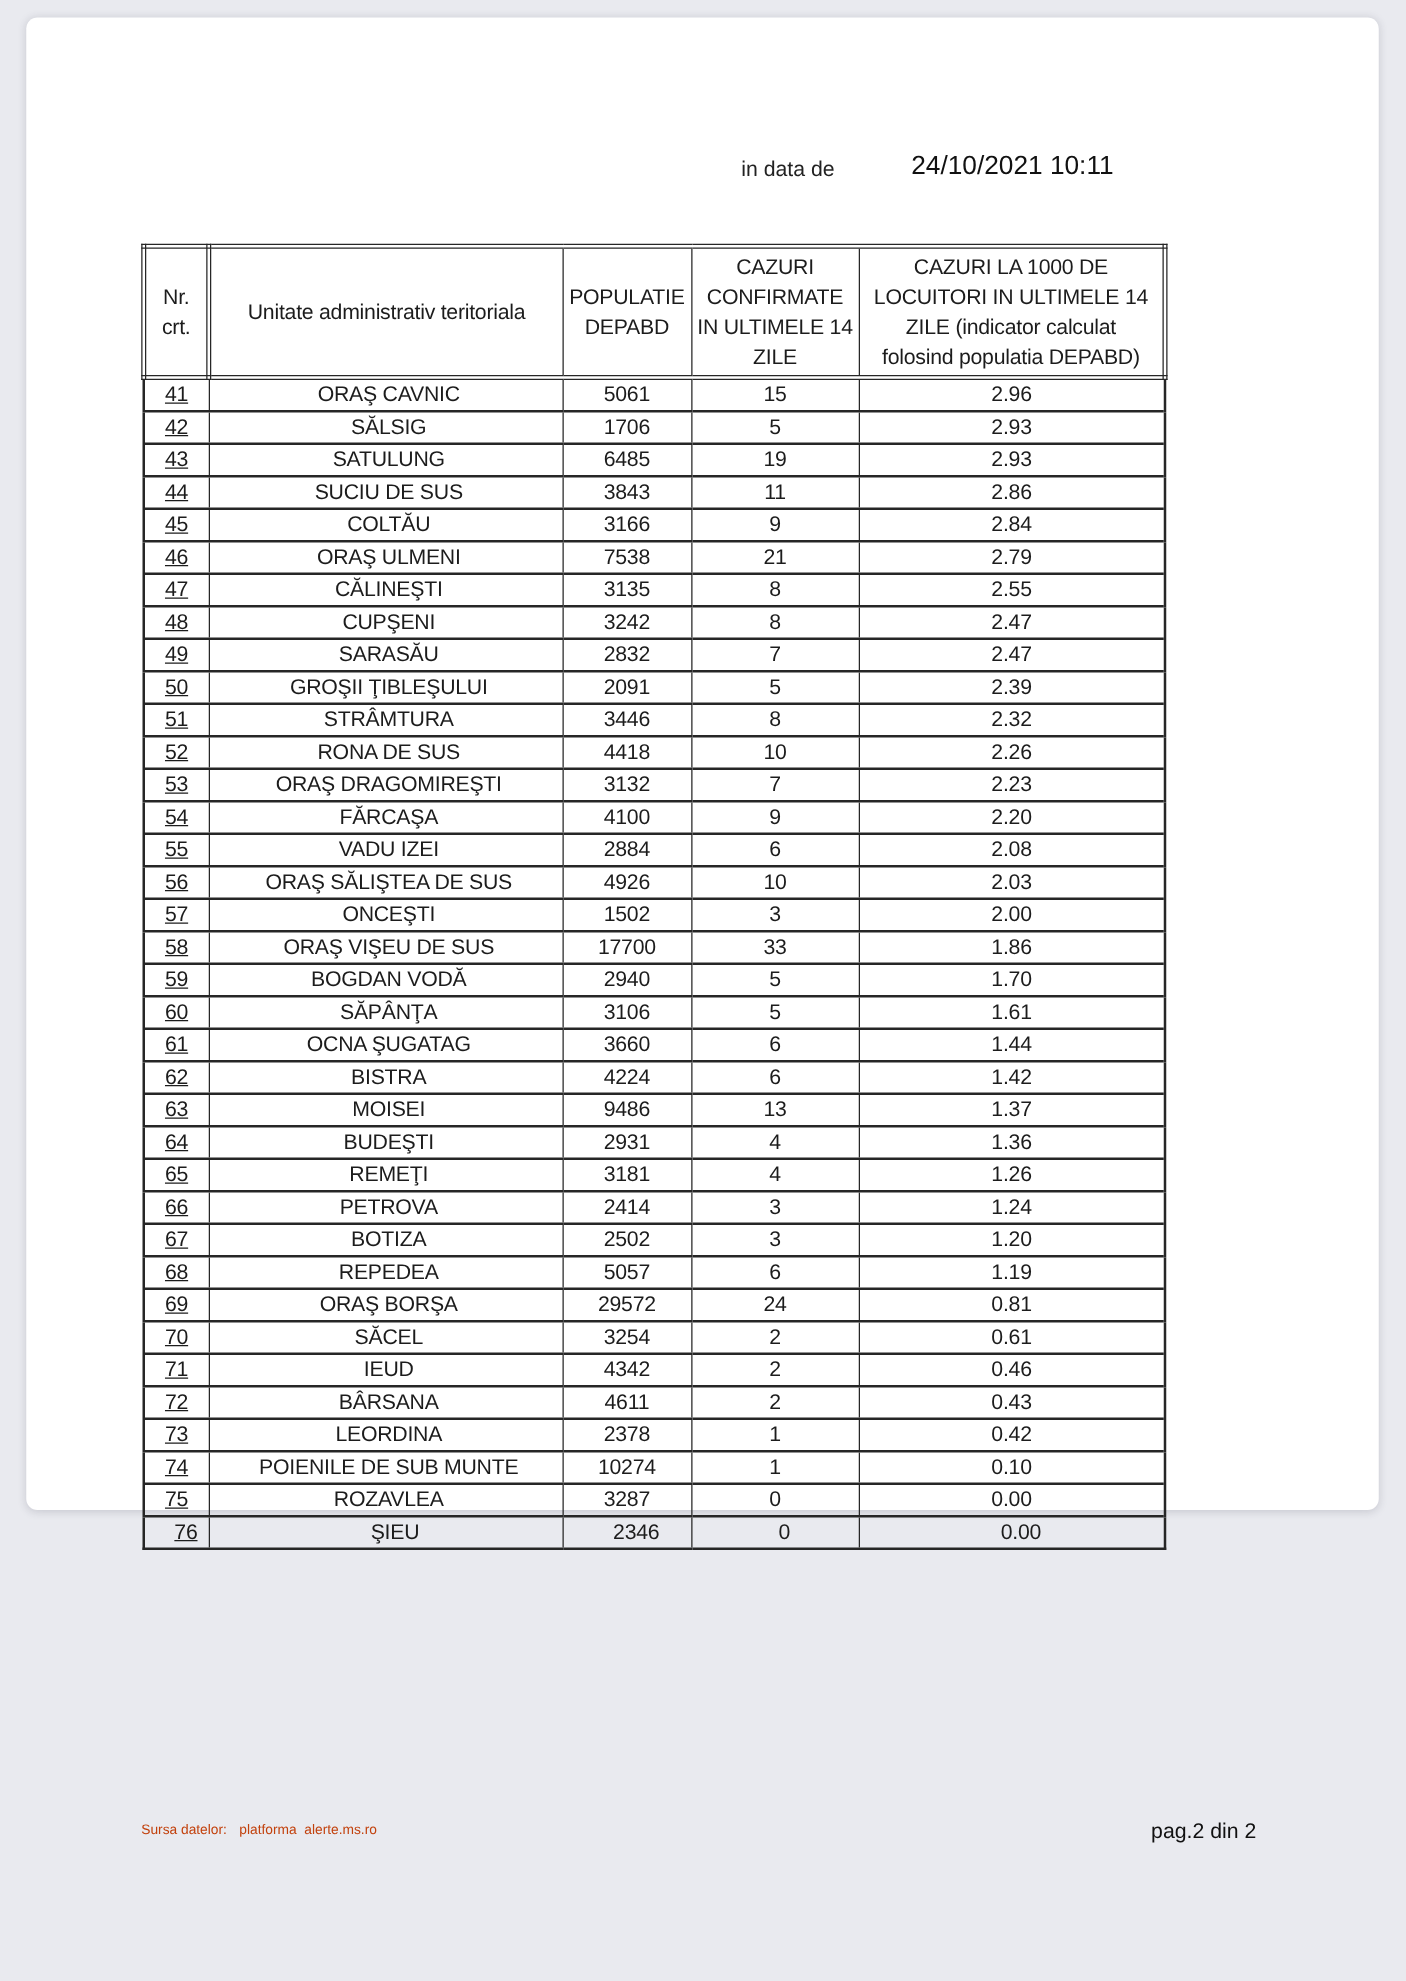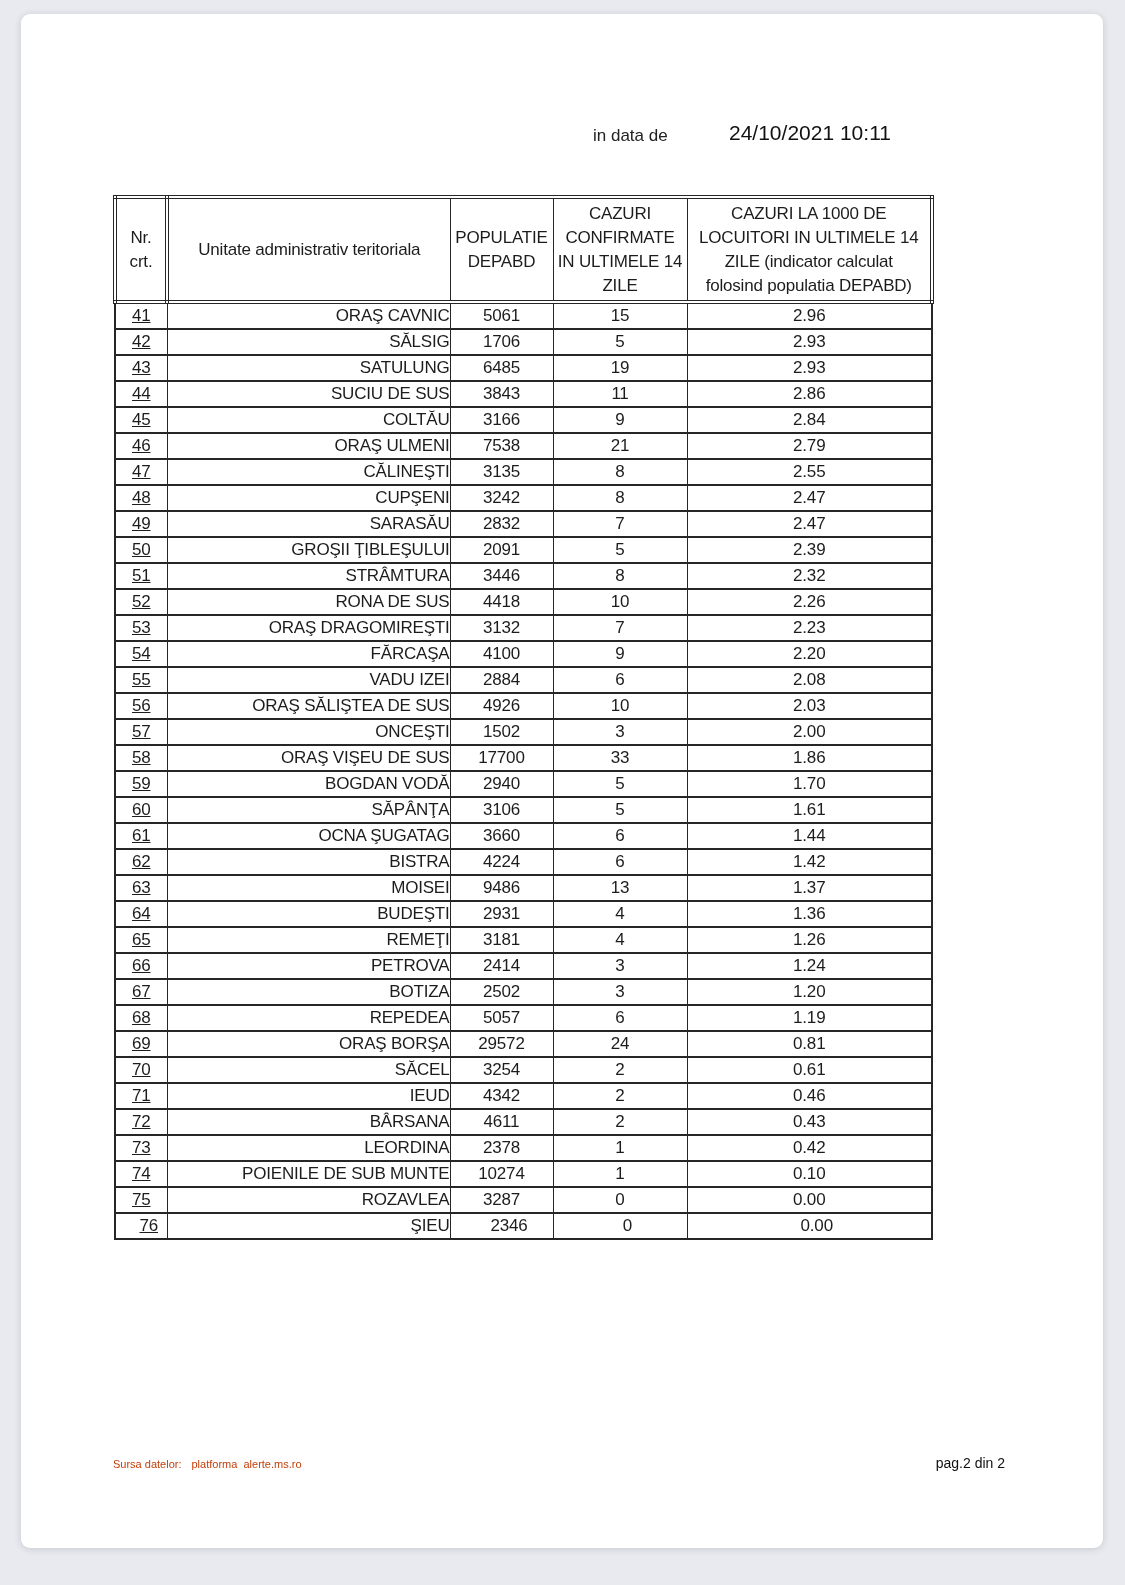--- a/index.html
+++ b/index.html
@@ -6,21 +6,21 @@
   body {
     width:1125px; height:1585px;
     background:#e9eaef;
     position:relative;
     font-family:"Liberation Sans", sans-serif;
     color:#1c1c1c;
     overflow:hidden;
   }
   .sheet {
     position:absolute; left:21px; top:14px;
-    width:1082px; height:1534px;
+    width:1082px; height:1194px;
     background:#ffffff;
     border-radius:9px;
     box-shadow:0 1px 7px rgba(50,50,70,0.18);
   }
   .date-label {
     position:absolute; left:572px; top:112px;
     font-size:17px; color:#222;
   }
   .date-value {
     position:absolute; left:708px; top:107px;
@@ -55,31 +55,31 @@
     height:24px;
     line-height:24px;
     font-size:17px;
     text-align:center;
     padding:0;
     letter-spacing:-0.2px;
     overflow:hidden;
     white-space:nowrap;
   }
   .uat td.c0 { border-left-width:2px;text-decoration:underline; }
-  .uat td.c1 { text-align:right; padding-left:5px;margin-left:32px; }
+  .uat td.c1 { text-align:center; padding-left:5px;margin-left:32px; }
   .uat td.c4 { border-right-width:2px; }
   .uat tbody tr:last-child td { border-bottom-width:2px;padding-left:15px; }
   .footer-source {
     position:absolute; left:92px; top:1444px;
     font-size:11px; color:#c2410c;
   }
   .footer-source .src-value { margin-left:10px; white-space:pre; }
   .footer-page {
     position:absolute; right:98px; top:1441px;
-    font-size:14px; color:#111;
+    font-size:17px; color:#111;
   }
 </style>
 </head>
 <body>
 
 <div class="sheet">
 
   <span class="date-label">in data de</span>
   <span class="date-value">24/10/2021 10:11</span>
 

